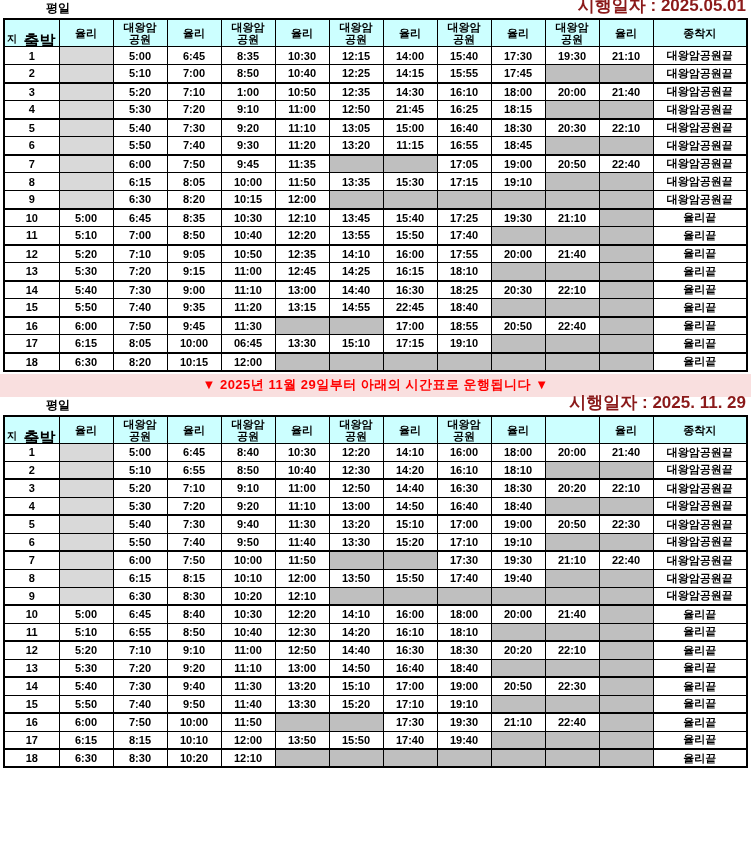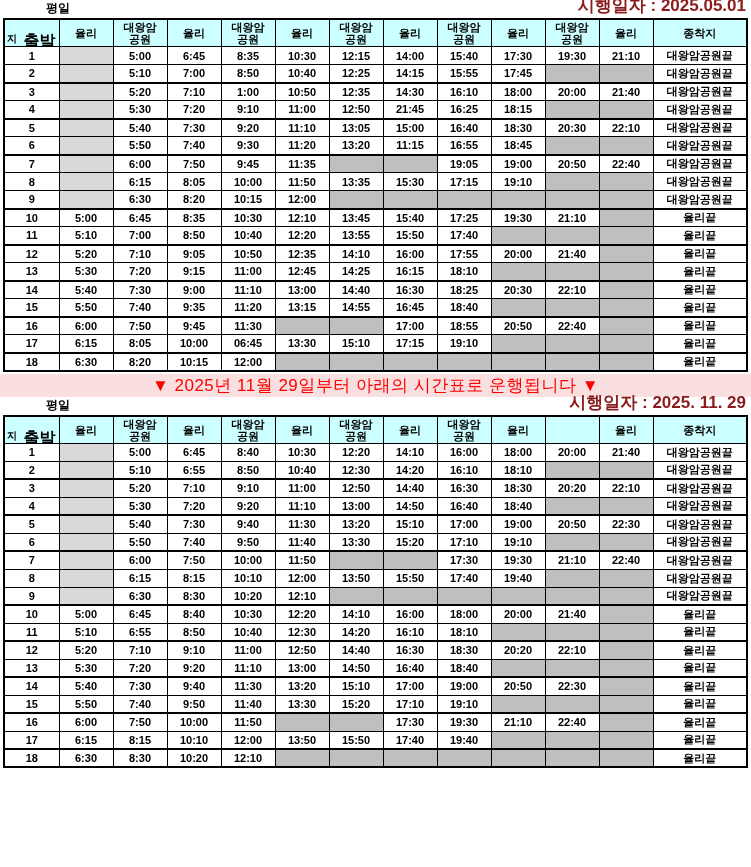--- a/index.html
+++ b/index.html
@@ -28,21 +28,21 @@
   table.tt td{height:18px; font-size:11px; font-weight:bold; color:#000; background:#fff; padding:0;}
   table.tt td.empty-dark{background:var(--dark-gray);}
   table.tt td.empty-light{background:var(--light-gray);}
   table.tt tr.grp td{border-bottom-width:2px;}
   th.corner{position:relative; background:var(--header-bg); padding:0;
     background-image:linear-gradient(to bottom right, transparent 48.8%, #000 48.8%, #000 51.2%, transparent 51.2%);}
   .corner-top{position:absolute; top:15px; right:3px; font-size:16px; font-weight:bold;}
   .corner-bottom{position:absolute; bottom:1px; left:2px; font-size:10px; font-weight:bold;}
 
   .banner{height:23px; margin:2px 0 1px 0; background:var(--banner-bg); display:flex; align-items:center; justify-content:center;}
-  .banner span{color:var(--banner-red); font-size:17px; font-weight:normal; letter-spacing:0.5px;}
+  .banner span{color:var(--banner-red); font-size:13px; font-weight:bold; letter-spacing:0.5px;}
 </style>
 </head>
 <body>
 
 <div class="page">
 
 
   <div class="label-row">
     <span class="day-label">평일</span>
     <span class="eff-date">시행일자 : 2025.05.01</span>
@@ -179,21 +179,21 @@
         </tr>
         <tr>
           <td>7</td>
           <td class="empty-light"></td>
           <td>6:00</td>
           <td>7:50</td>
           <td>9:45</td>
           <td>11:35</td>
           <td class="empty-dark"></td>
           <td class="empty-dark"></td>
-          <td>19:05</td>
+          <td>17:05</td>
           <td>19:00</td>
           <td>20:50</td>
           <td>22:40</td>
           <td>대왕암공원끝</td>
         </tr>
         <tr>
           <td>8</td>
           <td class="empty-light"></td>
           <td>6:15</td>
           <td>8:05</td>
@@ -298,21 +298,21 @@
           <td>율리끝</td>
         </tr>
         <tr class="grp">
           <td>15</td>
           <td>5:50</td>
           <td>7:40</td>
           <td>9:35</td>
           <td>11:20</td>
           <td>13:15</td>
           <td>14:55</td>
-          <td>16:45</td>
+          <td>22:45</td>
           <td>18:40</td>
           <td class="empty-dark"></td>
           <td class="empty-dark"></td>
           <td class="empty-dark"></td>
           <td>율리끝</td>
         </tr>
         <tr>
           <td>16</td>
           <td>6:00</td>
           <td>7:50</td>

